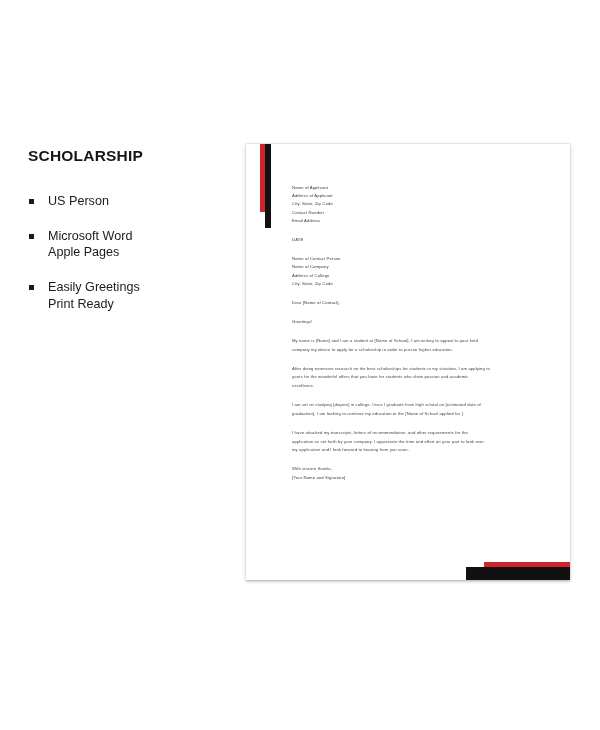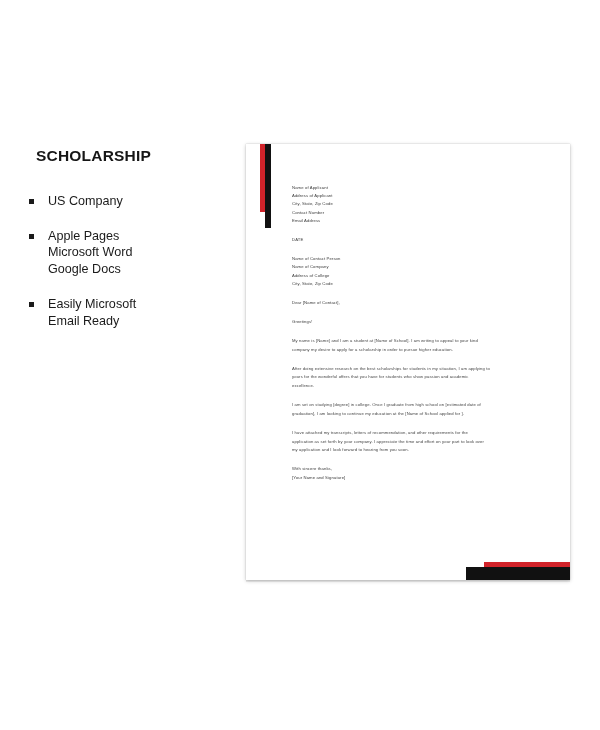--- a/index.html
+++ b/index.html
@@ -29,21 +29,21 @@
     width: 210px;
   }
   .title {
     font-size: 15.5px;
     font-weight: bold;
     letter-spacing: 0.2px;
     line-height: 1.35;
     color: #161616;
     margin: 0 0 26px 0;
   }
-  .title .line { display: block; margin-left: 8px; }
+  .title .line { display: block; }
 
   .feature-group {
     margin-bottom: 18px;
     position: relative;
     padding-left: 20px;
   }
   .feature-group .bullet {
     position: absolute;
     left: 1px;
     top: 6px;
@@ -144,34 +144,33 @@
 
 <div class="page">
 
   <div class="info-col">
     <h1 class="title">
       <span class="line">SCHOLARSHIP</span>
     </h1>
 
     <div class="feature-group">
       <span class="bullet"></span>
-      <span class="feature-line">US Company</span>
+      <span class="feature-line">US Person</span>
     </div>
 
     <div class="feature-group">
       <span class="bullet"></span>
+      <span class="feature-line">Microsoft Word</span>
       <span class="feature-line">Apple Pages</span>
-      <span class="feature-line">Microsoft Word</span>
-      <span class="feature-line">Google Docs</span>
     </div>
 
     <div class="feature-group">
       <span class="bullet"></span>
-      <span class="feature-line">Easily Microsoft</span>
-      <span class="feature-line">Email Ready</span>
+      <span class="feature-line">Easily Greetings</span>
+      <span class="feature-line">Print Ready</span>
     </div>
   </div>
 
   <div class="doc-wrap">
     <div class="doc-shadow"></div>
     <div class="bar-red-left"></div>
     <div class="bar-black-left"></div>
     <div class="bar-red-bottom"></div>
     <div class="bar-black-bottom"></div>
     <div class="doc-edge"></div>

